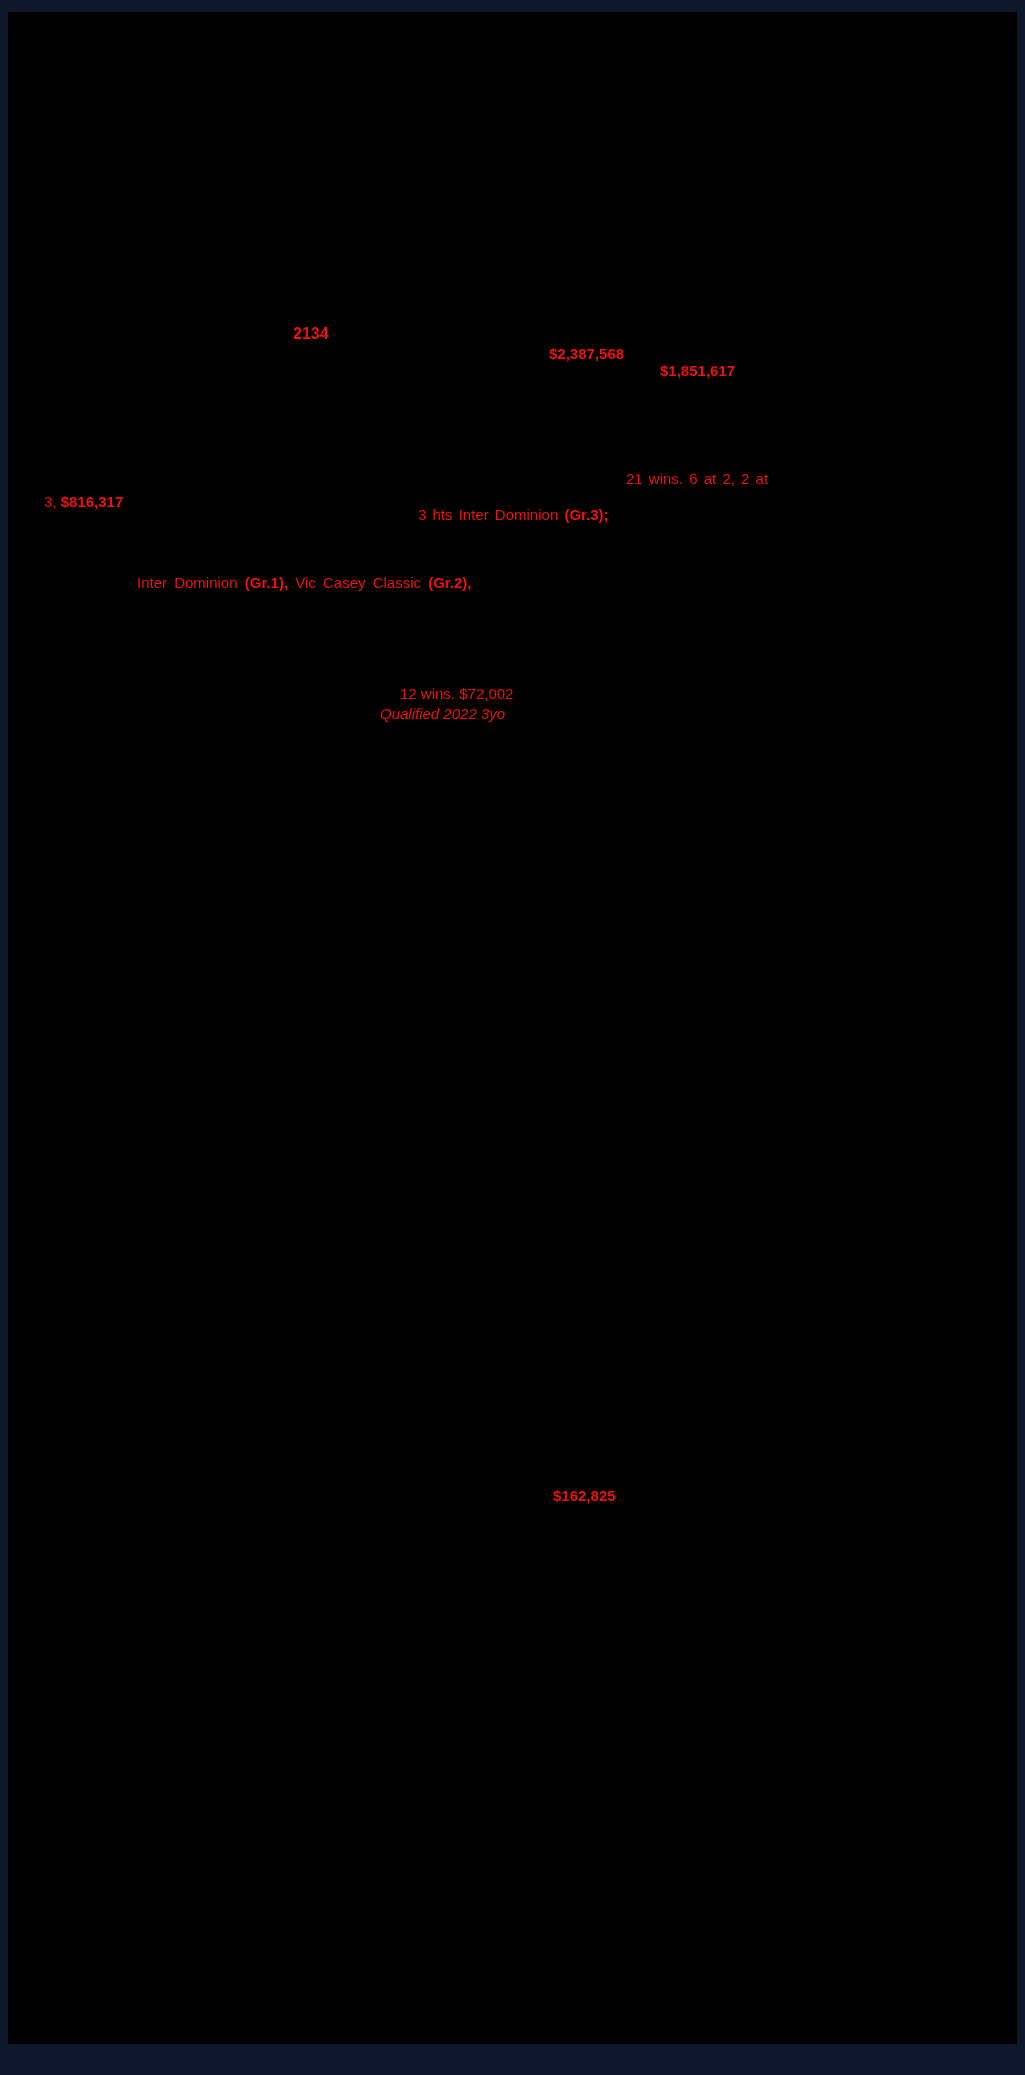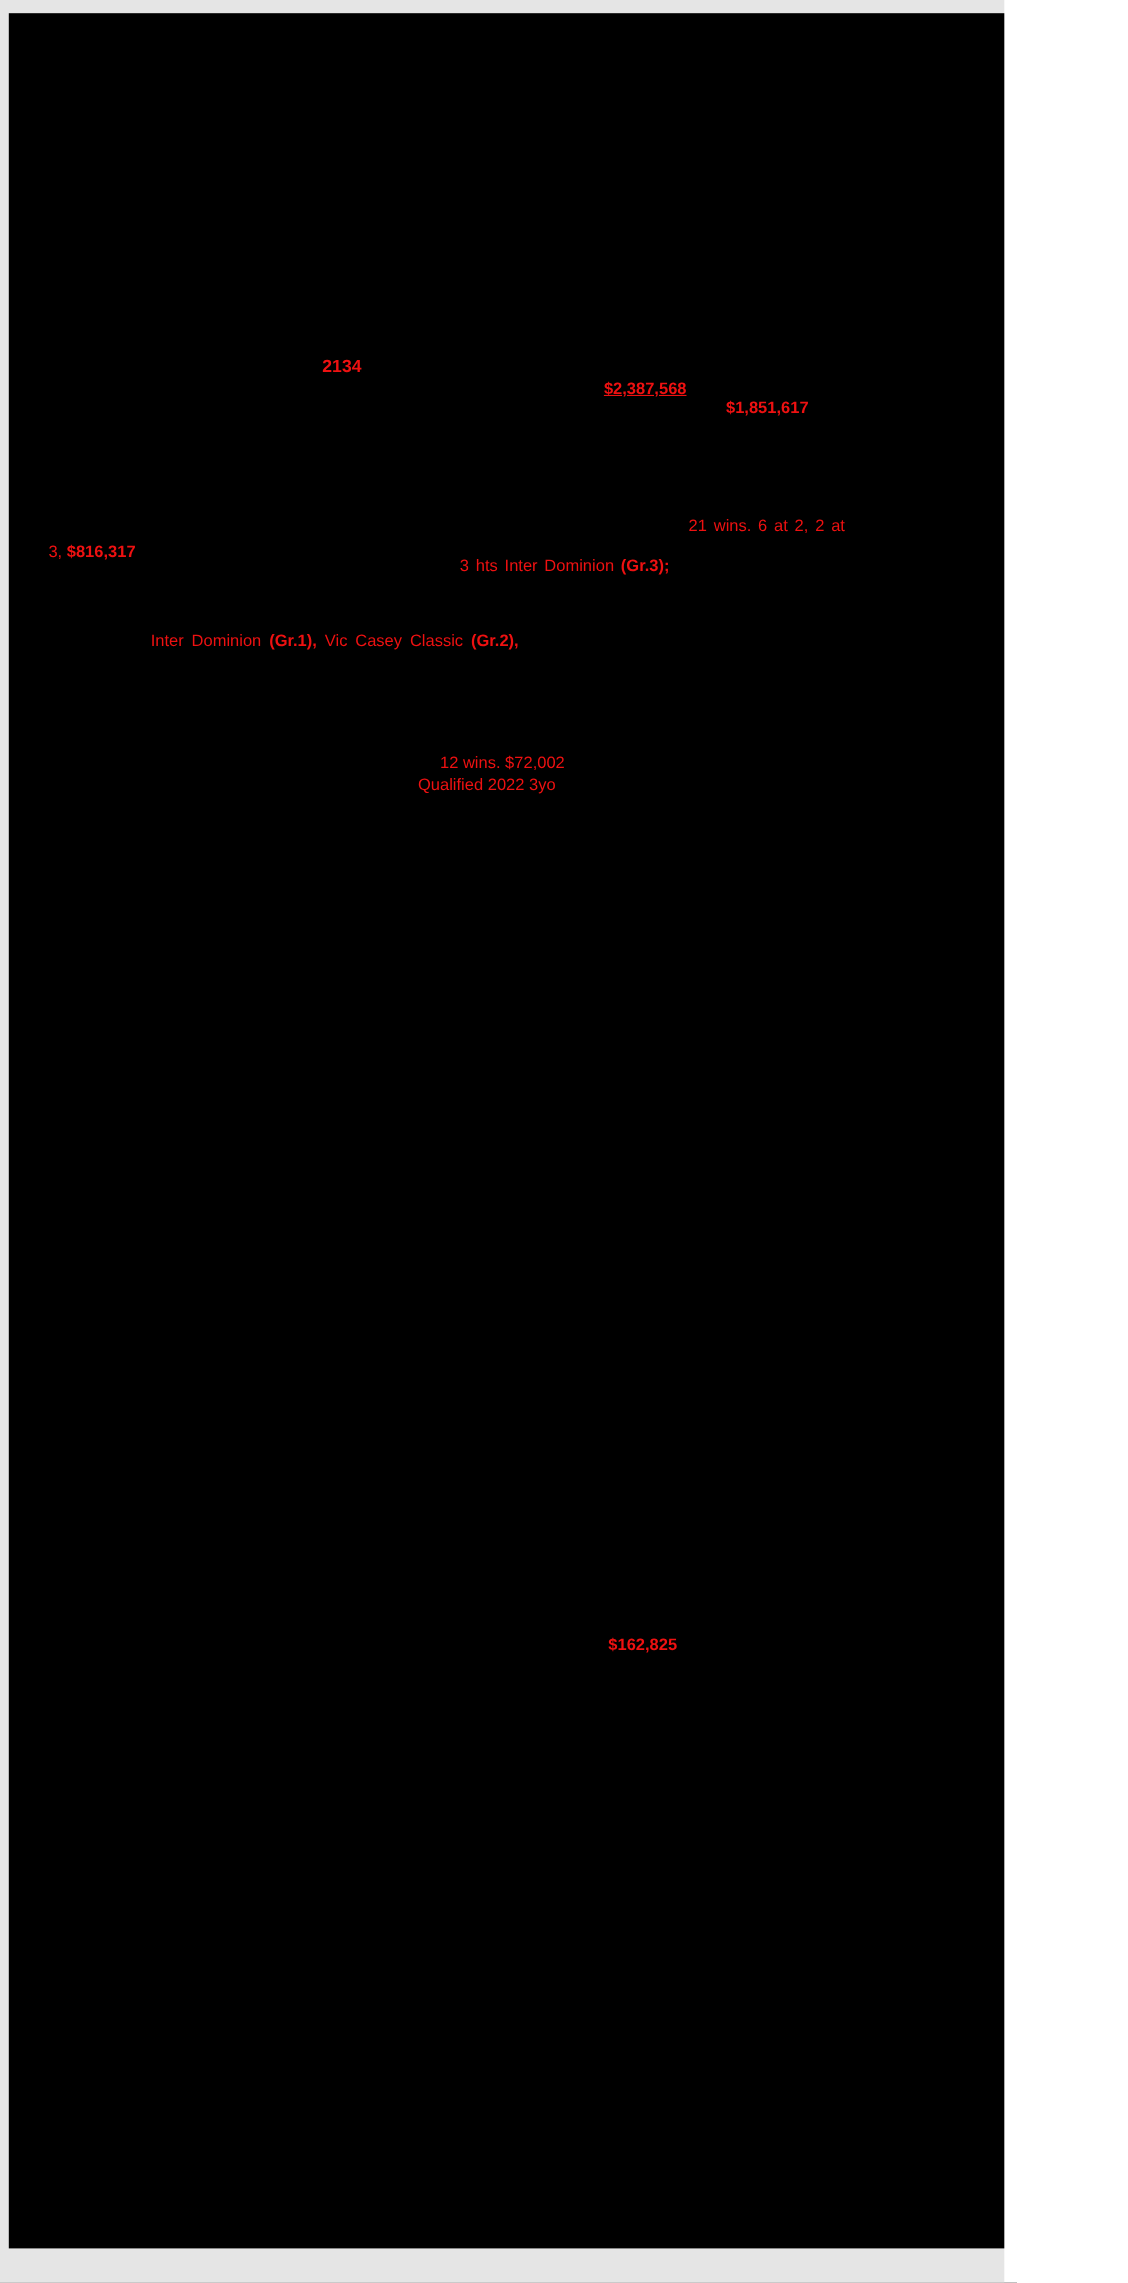--- a/index.html
+++ b/index.html
@@ -1,20 +1,20 @@
 <!DOCTYPE html>
 <html><head>
 <meta charset="utf-8">
 <style>
   html, body { margin: 0; padding: 0; background: #ffffff; }
   .canvas {
     position: relative;
-    width: 913px;
+    width: 1025px;
     height: 2075px;
-    background: #e5e5e5;
+    background: #0f172a;
     font-family: "Liberation Sans", sans-serif;
     overflow: hidden;
   }
   .page {
     position: absolute;
     left: 8px;
     top: 12px;
     width: 1009px;
     height: 2032px;
     background: #000000;
@@ -23,28 +23,28 @@
     position: absolute;
     color: #ee1111;
     font-size: 15px;
     line-height: 16px;
     white-space: nowrap;
   }
   .b { font-weight: bold; }
 
   
   .f-lot        { left: 293px; top: 326px; font-size: 16px; }
-  .f-money1     { left: 549px; top: 346px; text-decoration: underline; }
+  .f-money1     { left: 549px; top: 346px; }
   .f-money2     { left: 660px; top: 363px; }
   .f-record1    { left: 626px; top: 471px; word-spacing: 2px; }
   .f-record2    { left: 44px;  top: 494px; }
   .f-stakes1    { left: 418px; top: 507px; word-spacing: 2px; }
   .f-stakes2    { left: 137px; top: 575px; word-spacing: 3px; }
   .f-record3    { left: 400px; top: 686px; }
-  .f-record4    { left: 380px; top: 706px; }
+  .f-record4    { left: 380px; top: 706px; font-style: italic; }
   .f-broodmare  { left: 57px;  top: 1303px; word-spacing: 1px; }
   .f-money3     { left: 553px; top: 1488px; }
 </style>
 </head>
 <body>
 
 <div class="canvas">
 
   <div class="page"></div>
 

